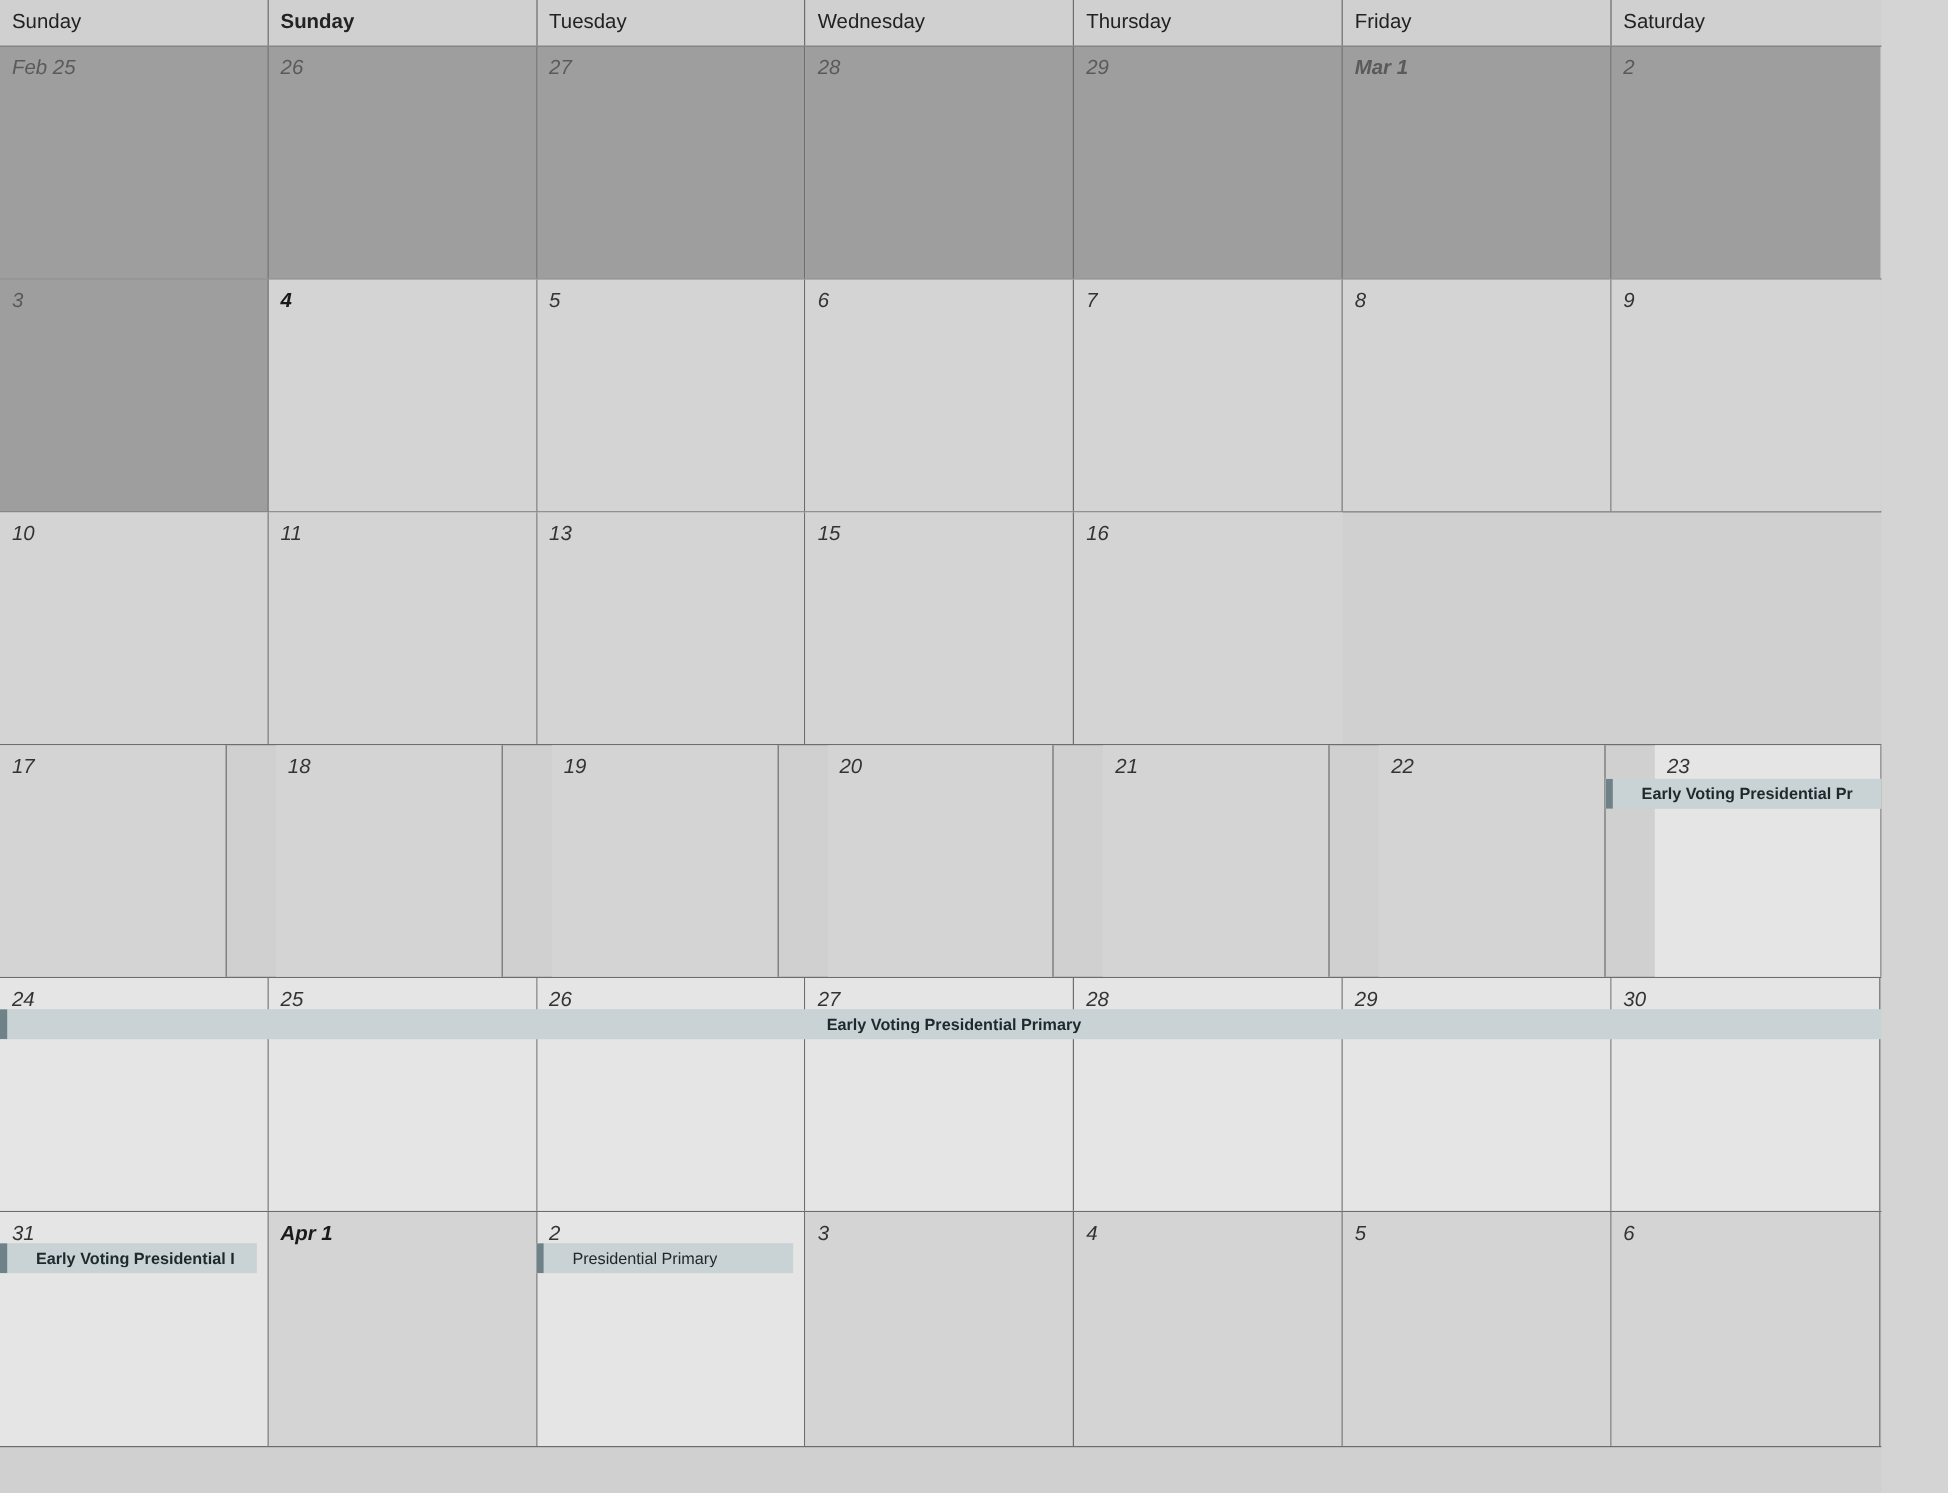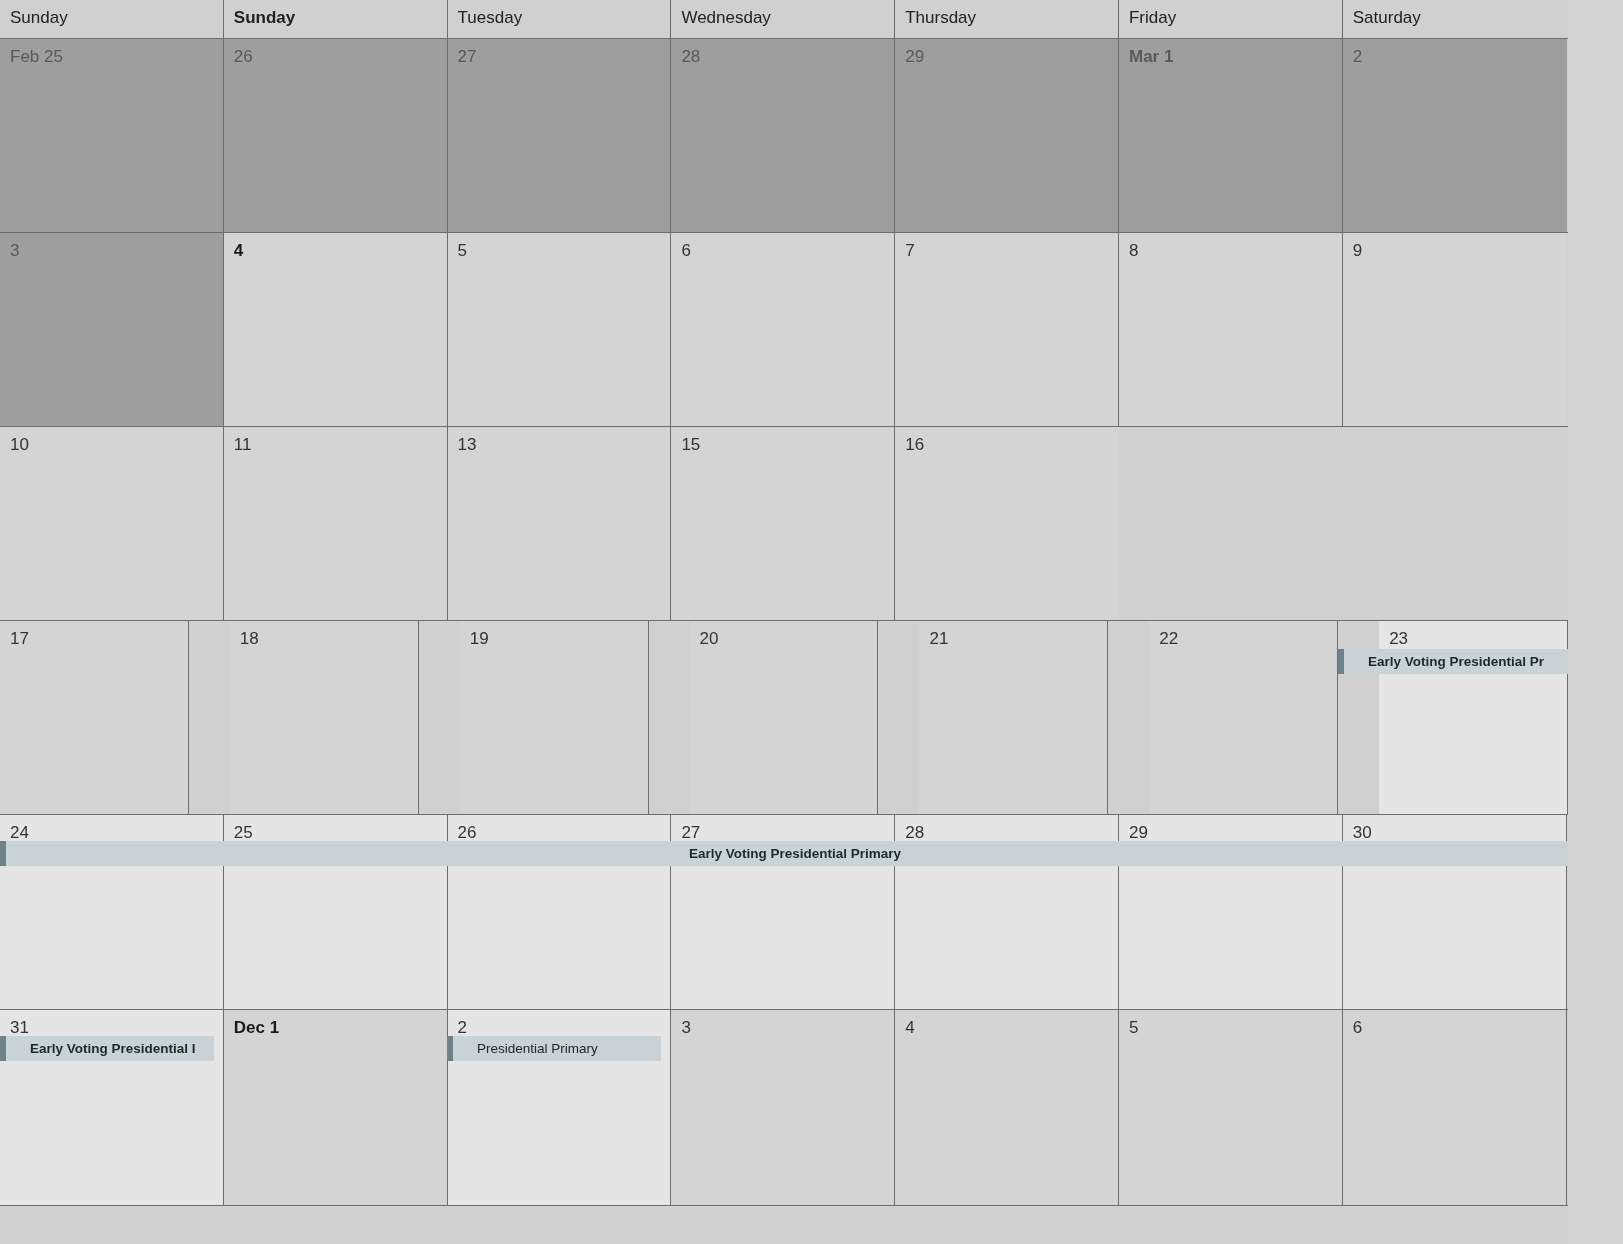--- a/index.html
+++ b/index.html
@@ -65,20 +65,21 @@
   .day.out {
     background: #9e9e9e;
   }
   .day.shade {
     background: #e5e5e5;
   }
   .day-num {
     padding: 8px 0 0 10px;
     font-size: 17px;
     color: #333;
+    font-style: italic;
   }
   .day.out .day-num { color: #5a5a5a; }
   .day-num.bold { font-weight: bold; color: #1a1a1a; }
 
   
   .event {
     position: absolute;
     height: 25px;
     background: #c9d2d4;
     display: flex;
@@ -278,21 +279,21 @@
       <span class="bar"></span>
       <span class="title">Early Voting Presidential Primary</span>
     </div>
   </div>
 
   <div class="week w6">
     <div class="day shade">
         <div class="day-num">31</div>
       </div>
     <div class="day">
-        <div class="day-num bold">Dec 1</div>
+        <div class="day-num bold">Apr 1</div>
       </div>
     <div class="day shade">
         <div class="day-num">2</div>
       </div>
     <div class="day">
         <div class="day-num">3</div>
       </div>
     <div class="day">
         <div class="day-num">4</div>
       </div>

